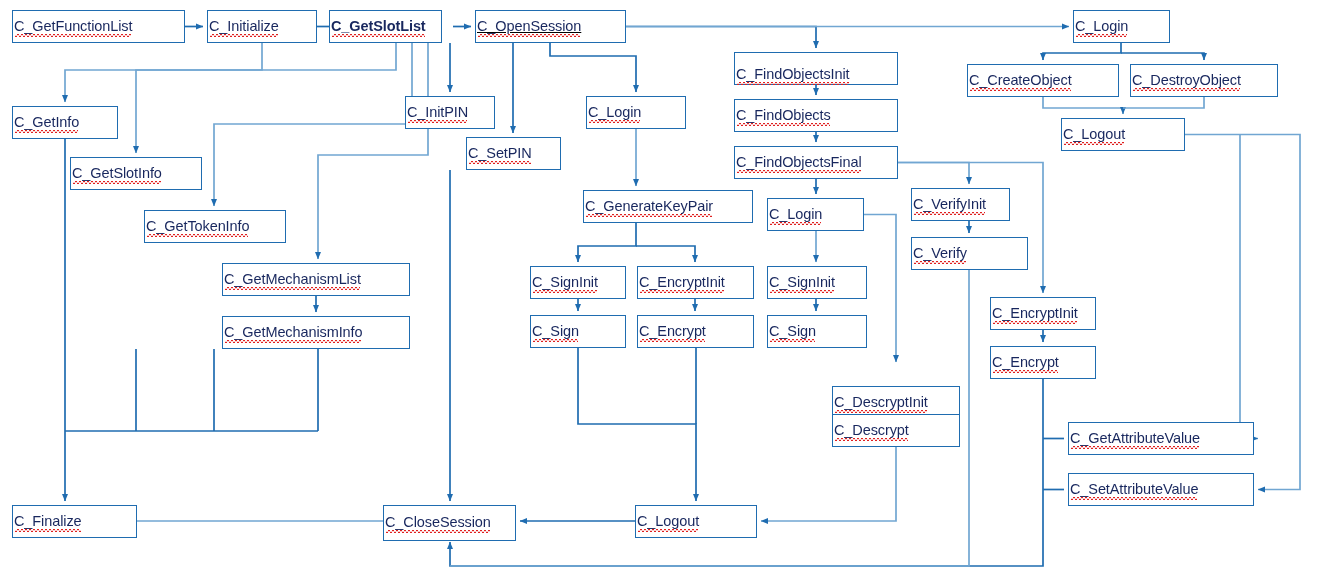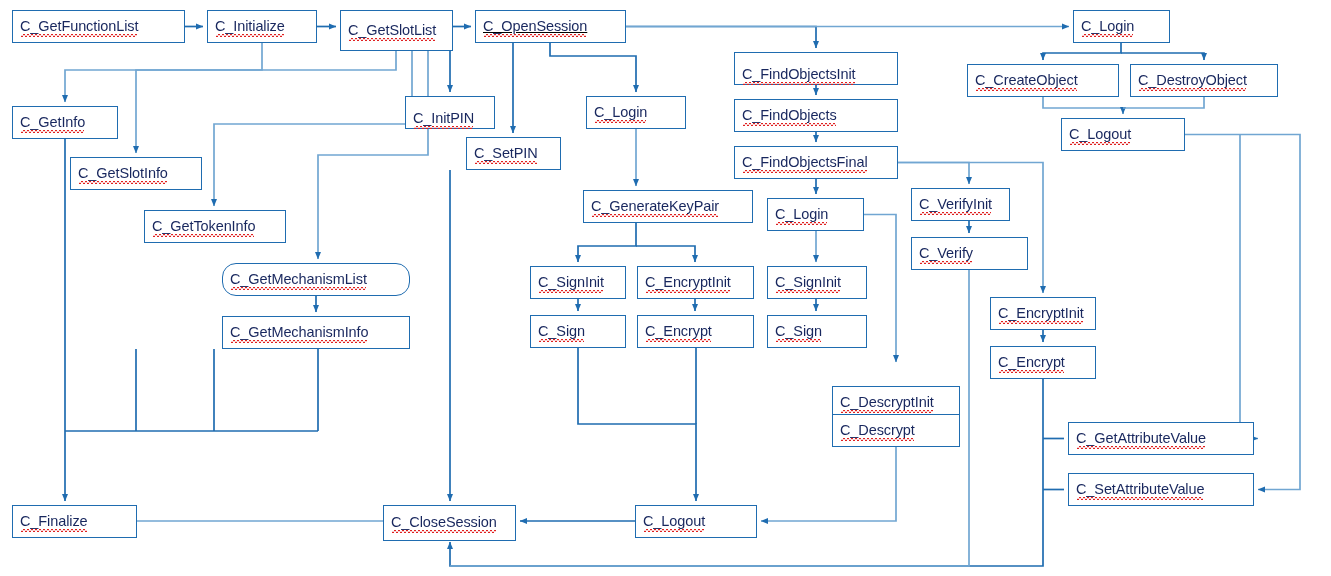--- a/index.html
+++ b/index.html
@@ -31,21 +31,21 @@
     height: 576px;
     pointer-events: none;
   }
   .node {
     position: absolute;
     box-sizing: border-box;
     background: #ffffff;
     border: 1.4px solid #1f6cb0;
     display: flex;
     align-items: center;
-    padding-left: 7px;
+    padding-left: 1px;
     z-index: 5;
   }
   .node-label {
     font-family: "Liberation Sans", sans-serif;
     font-size: 14.5px;
     color: #18275e;
     letter-spacing: -0.1px;
     white-space: nowrap;
     position: relative;
     padding-bottom: 2px;
@@ -175,45 +175,45 @@
     </g>
   </svg>
 
   <div id="node-layer">
       <div class="node" style="left: 12px; top: 10px; width: 173px; height: 33px;">
         <span class="node-label">C_GetFunctionList</span>
       </div>
       <div class="node" style="left: 207px; top: 10px; width: 110px; height: 33px;">
         <span class="node-label">C_Initialize</span>
       </div>
-      <div class="node" style="left: 340px; top: 10px; width: 113px; height: 41px;">
+      <div class="node" style="left: 329px; top: 10px; width: 113px; height: 33px; font-weight: bold;">
         <span class="node-label">C_GetSlotList</span>
       </div>
       <div class="node" style="left: 475px; top: 10px; width: 151px; height: 33px; text-decoration: underline;">
         <span class="node-label">C_OpenSession</span>
       </div>
       <div class="node" style="left: 1073px; top: 10px; width: 97px; height: 33px;">
         <span class="node-label">C_Login</span>
       </div>
       <div class="node" style="left: 12px; top: 106px; width: 106px; height: 33px;">
         <span class="node-label">C_GetInfo</span>
       </div>
       <div class="node" style="left: 70px; top: 157px; width: 132px; height: 33px;">
         <span class="node-label">C_GetSlotInfo</span>
       </div>
       <div class="node" style="left: 144px; top: 210px; width: 142px; height: 33px;">
         <span class="node-label">C_GetTokenInfo</span>
       </div>
-      <div class="node" style="left: 222px; top: 263px; width: 188px; height: 33px; border-radius: 14px;">
+      <div class="node" style="left: 222px; top: 263px; width: 188px; height: 33px;">
         <span class="node-label">C_GetMechanismList</span>
       </div>
       <div class="node" style="left: 222px; top: 316px; width: 188px; height: 33px;">
         <span class="node-label">C_GetMechanismInfo</span>
       </div>
-      <div class="node" style="left: 405px; top: 96px; width: 90px; height: 33px; align-items: flex-end;">
+      <div class="node" style="left: 405px; top: 96px; width: 90px; height: 33px;">
         <span class="node-label">C_InitPIN</span>
       </div>
       <div class="node" style="left: 466px; top: 137px; width: 95px; height: 33px;">
         <span class="node-label">C_SetPIN</span>
       </div>
       <div class="node" style="left: 586px; top: 96px; width: 100px; height: 33px;">
         <span class="node-label">C_Login</span>
       </div>
       <div class="node" style="left: 551px; top: 190px; width: 170px; height: 33px; margin-left: 32px;">
         <span class="node-label">C_GenerateKeyPair</span>

